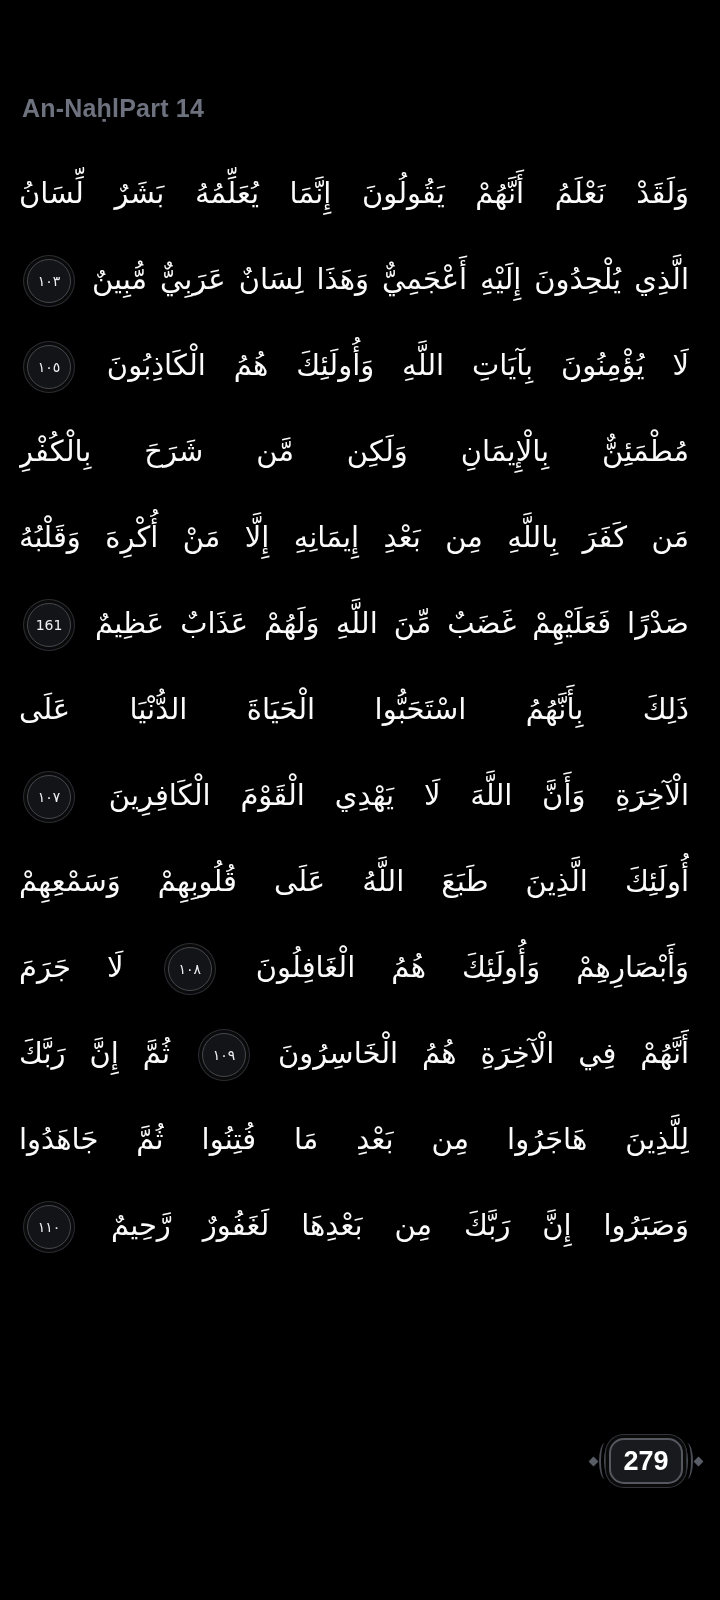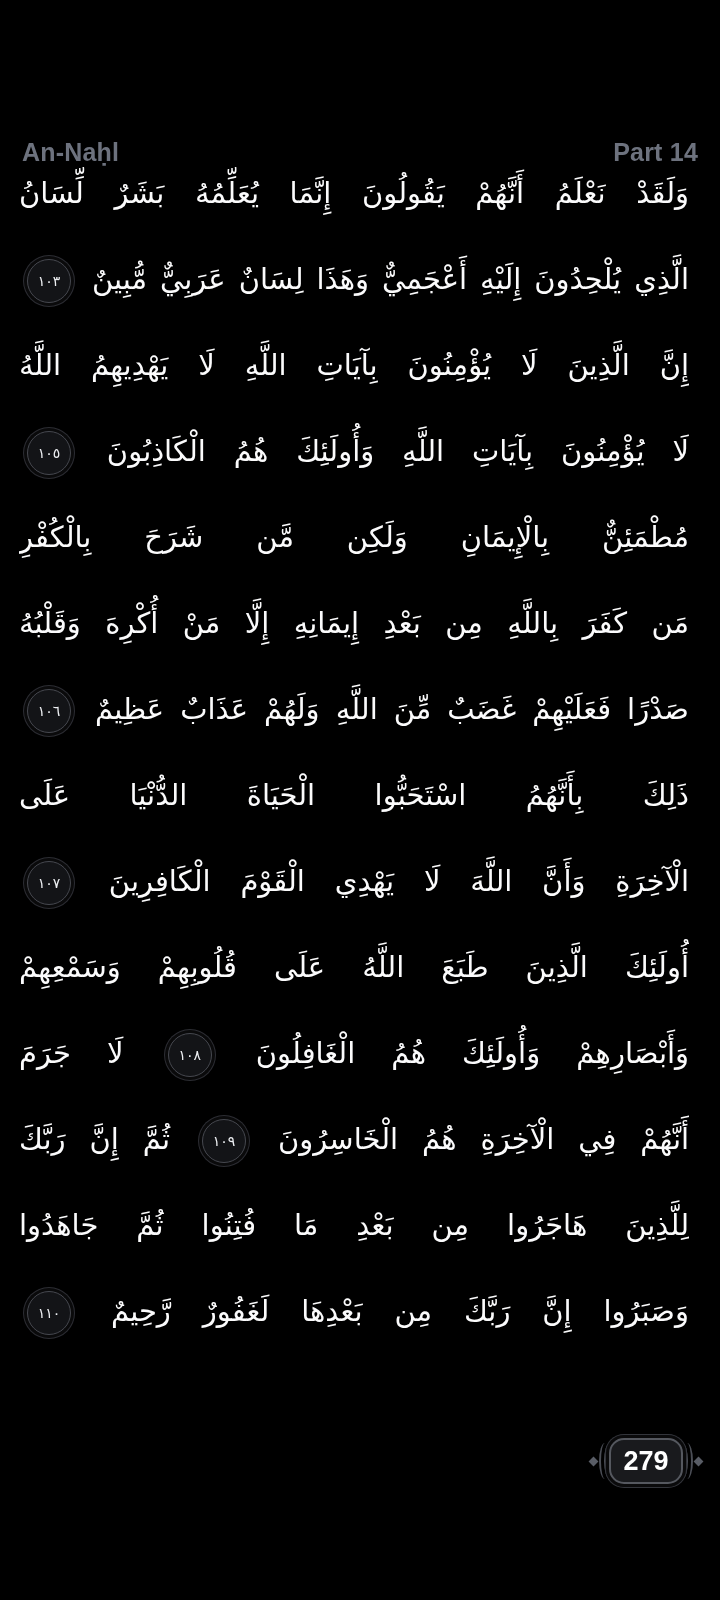--- a/index.html
+++ b/index.html
@@ -15,24 +15,22 @@
     font-family: "Liberation Sans", sans-serif;
   }
   
   .header {
     position: absolute;
     top: 94px;
     left: 0;
     right: 0;
     padding: 0 22px;
     display: flex;
-    justify-content: space-between;
     align-items: baseline;
     box-sizing: border-box;
-    margin-top: 44px;
   }
   .header .h-label {
     color: #6d727e;
     font-size: 25px;
     font-weight: 600;
     letter-spacing: 0.2px;
   }
   
   .mushaf {
     position: absolute;
@@ -126,25 +124,24 @@
 
 <div class="header">
   <span class="h-label">An-Naḥl</span>
   <span class="h-label">Part 14</span>
 </div>
 
 <div class="mushaf">
   <div>
       <div class="q-line"><span class="q-text">وَلَقَدْ نَعْلَمُ أَنَّهُمْ يَقُولُونَ إِنَّمَا يُعَلِّمُهُ بَشَرٌ لِّسَانُ</span> </div>
       <div class="q-line"><span class="q-text">الَّذِي يُلْحِدُونَ إِلَيْهِ أَعْجَمِيٌّ وَهَذَا لِسَانٌ عَرَبِيٌّ مُّبِينٌ</span> <span class="ayah-marker">١٠٣</span> </div>
-      <div class="q-line"><span class="q-text">إِنَّ الَّذِينَ لَا يُؤْمِنُونَ بِآيَاتِ اللَّهِ لَا يَهْدِيهِمُ اللَّهُ</span> </div>
       <div class="q-line"><span class="q-text">لَا يُؤْمِنُونَ بِآيَاتِ اللَّهِ وَأُولَئِكَ هُمُ الْكَاذِبُونَ</span> <span class="ayah-marker">١٠٥</span> </div>
       <div class="q-line"><span class="q-text">مُطْمَئِنٌّ بِالْإِيمَانِ وَلَكِن مَّن شَرَحَ بِالْكُفْرِ</span> </div>
       <div class="q-line"><span class="q-text">مَن كَفَرَ بِاللَّهِ مِن بَعْدِ إِيمَانِهِ إِلَّا مَنْ أُكْرِهَ وَقَلْبُهُ</span> </div>
-      <div class="q-line"><span class="q-text">صَدْرًا فَعَلَيْهِمْ غَضَبٌ مِّنَ اللَّهِ وَلَهُمْ عَذَابٌ عَظِيمٌ</span> <span class="ayah-marker">١٠٦</span> </div>
+      <div class="q-line"><span class="q-text">صَدْرًا فَعَلَيْهِمْ غَضَبٌ مِّنَ اللَّهِ وَلَهُمْ عَذَابٌ عَظِيمٌ</span> <span class="ayah-marker">161</span> </div>
       <div class="q-line"><span class="q-text">ذَلِكَ بِأَنَّهُمُ اسْتَحَبُّوا الْحَيَاةَ الدُّنْيَا عَلَى</span> </div>
       <div class="q-line"><span class="q-text">الْآخِرَةِ وَأَنَّ اللَّهَ لَا يَهْدِي الْقَوْمَ الْكَافِرِينَ</span> <span class="ayah-marker">١٠٧</span> </div>
       <div class="q-line"><span class="q-text">أُولَئِكَ الَّذِينَ طَبَعَ اللَّهُ عَلَى قُلُوبِهِمْ وَسَمْعِهِمْ</span> </div>
       <div class="q-line"><span class="q-text">وَأَبْصَارِهِمْ وَأُولَئِكَ هُمُ الْغَافِلُونَ</span> <span class="ayah-marker">١٠٨</span> <span class="q-text">لَا جَرَمَ</span> </div>
       <div class="q-line"><span class="q-text">أَنَّهُمْ فِي الْآخِرَةِ هُمُ الْخَاسِرُونَ</span> <span class="ayah-marker">١٠٩</span> <span class="q-text">ثُمَّ إِنَّ رَبَّكَ</span> </div>
       <div class="q-line"><span class="q-text">لِلَّذِينَ هَاجَرُوا مِن بَعْدِ مَا فُتِنُوا ثُمَّ جَاهَدُوا</span> </div>
       <div class="q-line"><span class="q-text">وَصَبَرُوا إِنَّ رَبَّكَ مِن بَعْدِهَا لَغَفُورٌ رَّحِيمٌ</span> <span class="ayah-marker">١١٠</span> </div>
     </div>
 </div>
 

